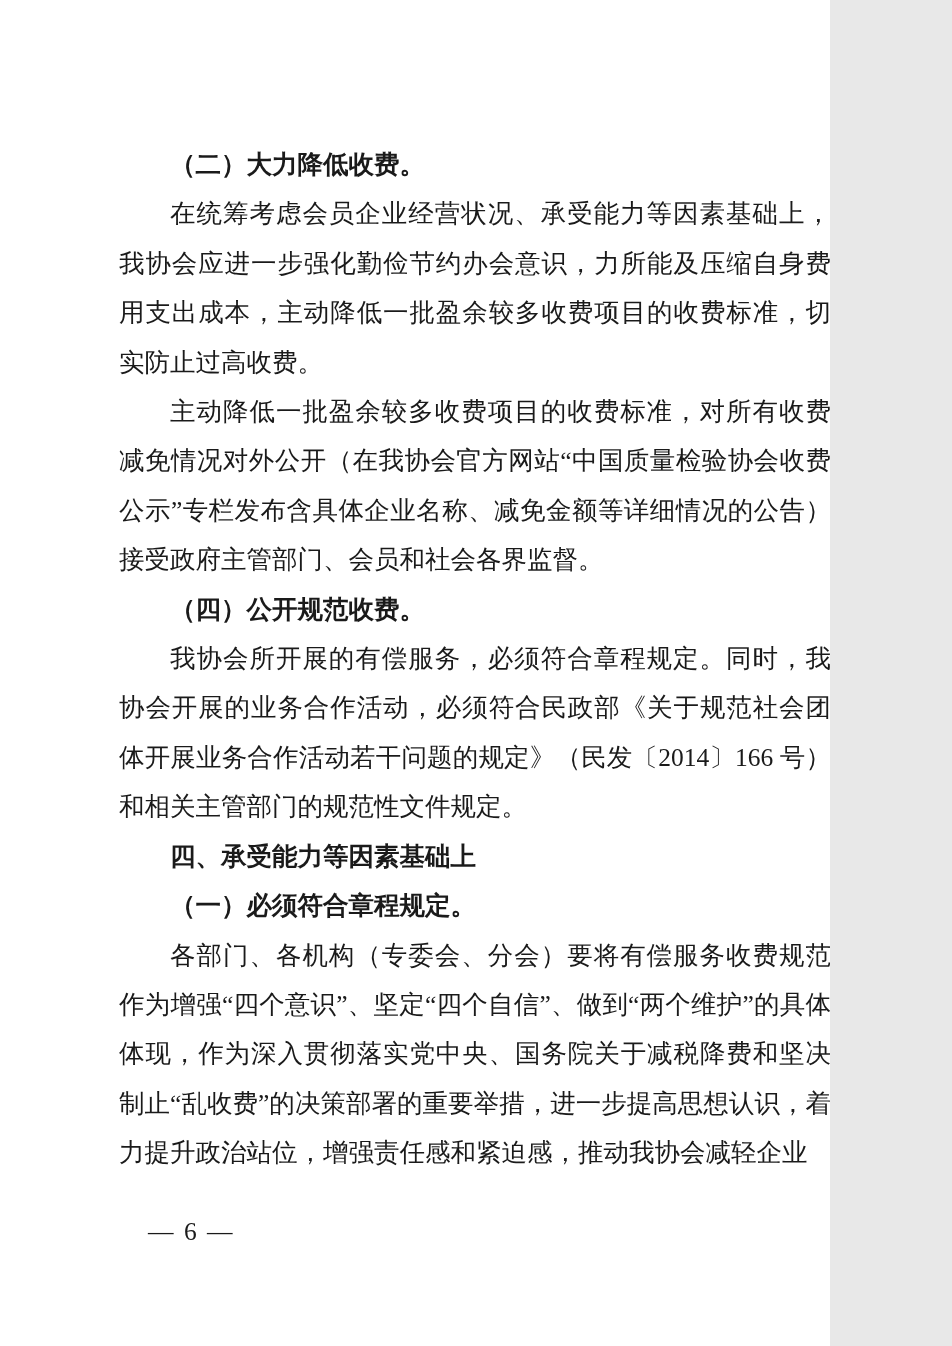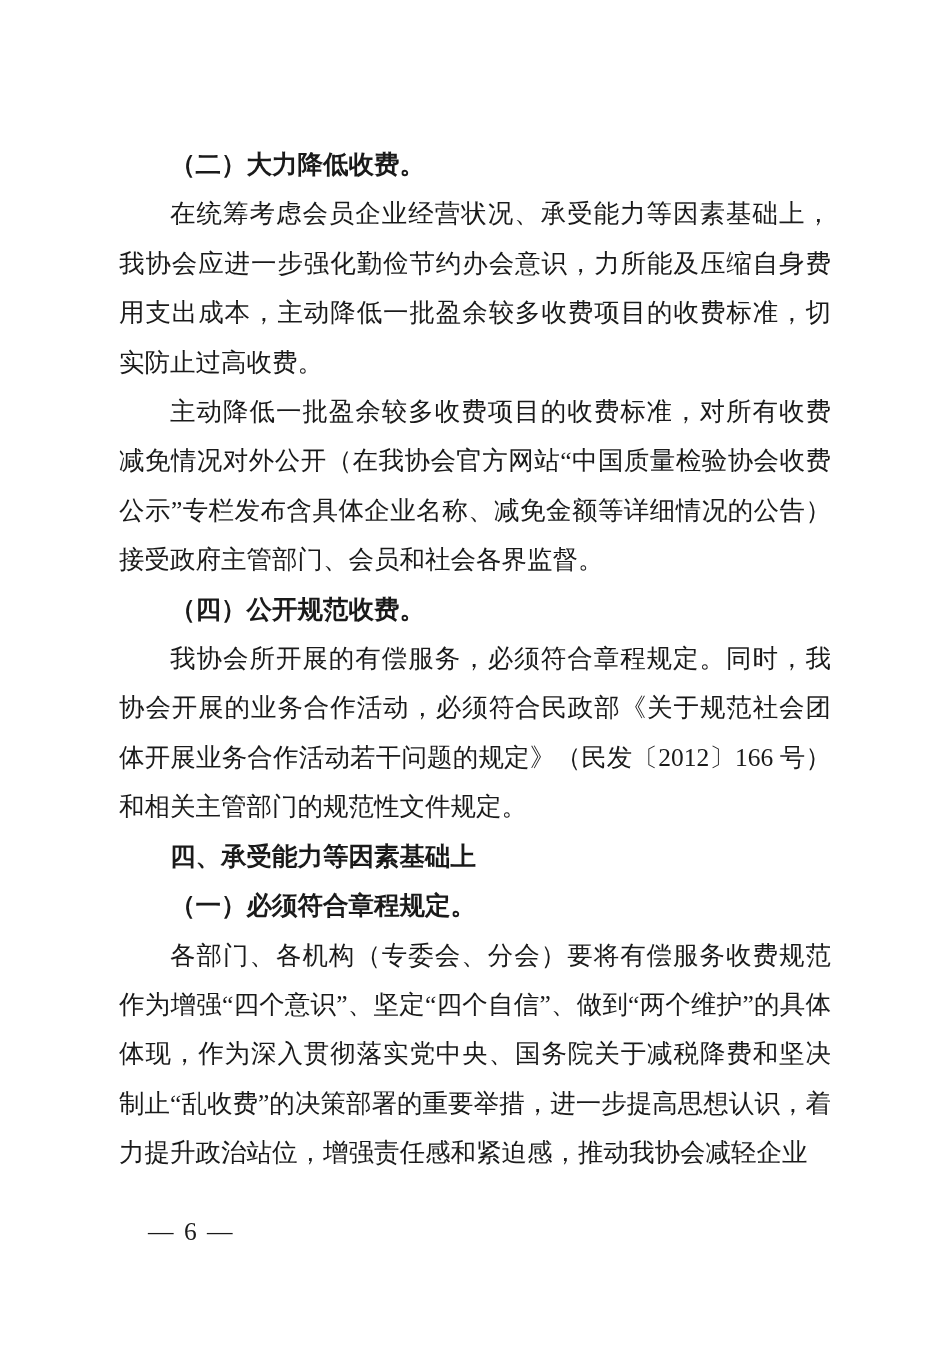--- a/index.html
+++ b/index.html
@@ -2,21 +2,21 @@
 <html><head>
 <meta charset="utf-8">
 <style>
   html, body {
     margin: 0;
     padding: 0;
     background: #e8e8e8;
   }
   .page {
     position: relative;
-    width: 952px;
+    width: 830px;
     height: 1346px;
     background: #ffffff;
     overflow: hidden;
     font-family: "Liberation Serif", "DejaVu Serif", serif;
     color: #1a1a1a;
   }
   .doc-body {
     position: absolute;
     left: 119px;
     top: 140px;
@@ -60,21 +60,21 @@
 
     <p class="block heading-sub">（二）大力降低收费。</p>
 
     <p class="block paragraph">在统筹考虑会员企业经营状况、承受能力等因素基础上，我协会应进一步强化勤俭节约办会意识，力所能及压缩自身费用支出成本，主动降低一批盈余较多收费项目的收费标准，切实防止过高收费。</p>
 
 
     <p class="block paragraph">主动降低一批盈余较多收费项目的收费标准，对所有收费减免情况对外公开（在我协会官方网站“中国质量检验协会收费公示”专栏发布含具体企业名称、减免金额等详细情况的公告）接受政府主管部门、会员和社会各界监督。</p>
 
     <p class="block heading-sub">（四）公开规范收费。</p>
 
-    <p class="block paragraph">我协会所开展的有偿服务，必须符合章程规定。同时，我协会开展的业务合作活动，必须符合民政部《关于规范社会团体开展业务合作活动若干问题的规定》（民发〔2012〕166 号）和相关主管部门的规范性文件规定。</p>
+    <p class="block paragraph">我协会所开展的有偿服务，必须符合章程规定。同时，我协会开展的业务合作活动，必须符合民政部《关于规范社会团体开展业务合作活动若干问题的规定》（民发〔2014〕166 号）和相关主管部门的规范性文件规定。</p>
 
     <p class="block heading-main">四、承受能力等因素基础上</p>
 
     <p class="block heading-sub">（一）必须符合章程规定。</p>
 
     <p class="block paragraph">各部门、各机构（专委会、分会）要将有偿服务收费规范作为增强“四个意识”、坚定“四个自信”、做到“两个维护”的具体体现，作为深入贯彻落实党中央、国务院关于减税降费和坚决制止“乱收费”的决策部署的重要举措，进一步提高思想认识，着力提升政治站位，增强责任感和紧迫感，推动我协会减轻企业</p>
 
   </div>
 
   <div class="page-footer">— 6 —</div>

